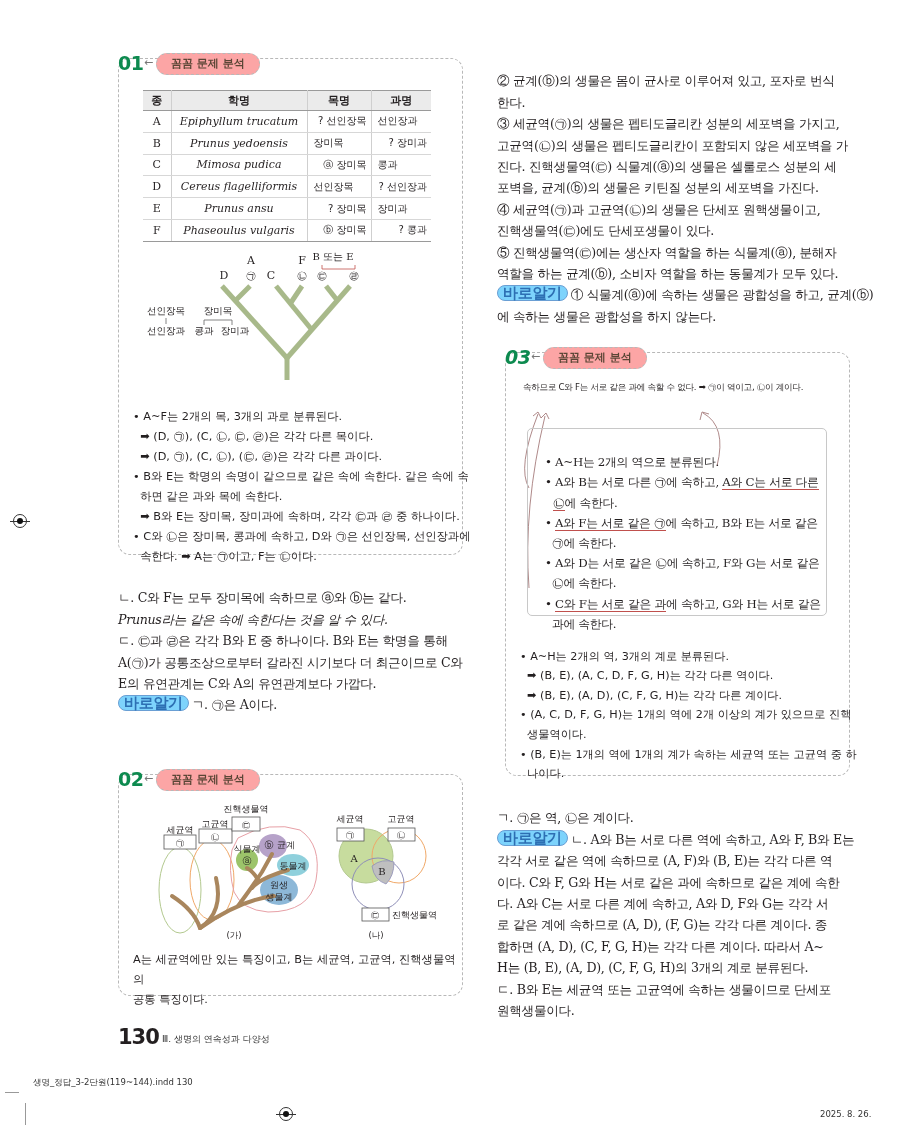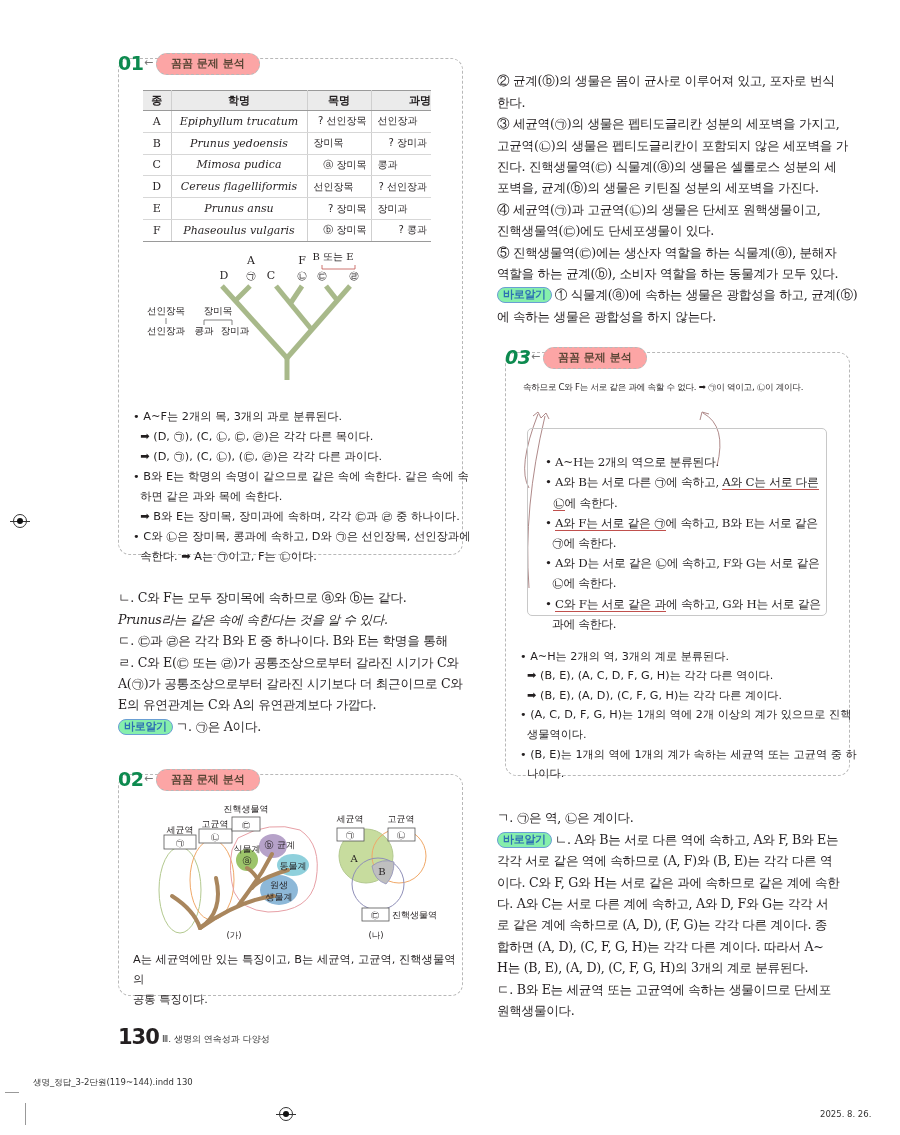--- a/index.html
+++ b/index.html
@@ -9,31 +9,31 @@
 
   
   .qnum { position: absolute; font-family: "DejaVu Sans", sans-serif; font-weight: bold; font-size: 19px; color: #0d8a4f; letter-spacing: -0.5px; }
   .qarrow { position: absolute; font-size: 11px; color: #777; }
   .qtag { position: absolute; height: 22px; padding: 0 14px; border: 1px dashed #b8b8b8; border-radius: 11px; font-size: 11px; font-weight: bold; color: #5b4636; line-height: 20px; background: #fca5a5; }
   .qbox { position: absolute; border: 1px dashed #b8b8b8; border-radius: 12px; }
 
   
   table.tax { position: absolute; left: 143px; top: 90px; width: 288px; border-collapse: collapse; font-size: 11px; }
   table.tax th { background: #ebebeb; font-weight: bold; height: 20px; border-right: 1px solid #cfcfcf; border-bottom: 1px solid #9a9a9a; border-top: 1px solid #9a9a9a; }
-  table.tax th:last-child, table.tax td:last-child { border-right: none; text-align: right; }
+  table.tax th:last-child, table.tax td:last-child { border-right: none; }
   table.tax td { height: 21.8px; border-bottom: 1px solid #d7d7d7; border-right: 1px solid #cfcfcf; text-align: center; font-family: "DejaVu Serif", serif; font-size: 11px; }
   table.tax tr:last-child td { border-bottom: 1px solid #9a9a9a; }
   table.tax td.sci { font-style: italic; }
   table.tax td.ko { font-family: "DejaVu Sans", sans-serif; font-size: 10px; }
   td.r { text-align: right !important; padding-right: 4px; }
   td.l { text-align: left !important; padding-left: 6px; }
 
   .txt { position: absolute; font-size: 11.3px; line-height: 20px; }
   .body { position: absolute; font-family: "DejaVu Serif", serif; font-size: 12.6px; line-height: 21.4px; letter-spacing: -0.3px; color: #231f20; }
-  .pill { display: inline-block; font-family: "DejaVu Sans", sans-serif; font-size: 11px; font-weight: bold; color: #2d6fb3; border: 1px solid #6a9fd4; border-radius: 9px; background: #86efac; padding: 0 5px; line-height: 14px; vertical-align: 1px; margin-right: 3px; }
+  .pill { display: inline-block; font-family: "DejaVu Sans", sans-serif; font-size: 15px; font-weight: bold; color: #2d6fb3; border: 1px solid #6a9fd4; border-radius: 9px; background: #7dd3fc; padding: 0 5px; line-height: 14px; vertical-align: 1px; margin-right: 3px; }
   .ul { border-bottom: 1px solid #c0504d; }
   .innerbox { position: absolute; left: 527px; top: 428px; width: 300px; height: 188px; border: 1px solid #c8c8c8; border-radius: 5px; }
 
   .footer-text { position: absolute; font-size: 8.5px; color: #333; }
   .pgnum { position: absolute; left: 118px; top: 1025px; font-size: 21px; font-weight: bold; color: #231f20; letter-spacing: -1px; }
   .pgchap { position: absolute; left: 162px; top: 1033px; font-size: 9px; color: #333; }
   .reg { position: absolute; width: 14px; height: 14px; border-radius: 50%; border: 1px solid #333; }
   .reg::after { content: ""; position: absolute; left: 3px; top: 3px; width: 6px; height: 6px; border-radius: 50%; background: #111; }
   .reg::before { content: ""; position: absolute; left: -4px; top: 6px; width: 20px; height: 1px; background: #333; }
 </style>
@@ -122,21 +122,21 @@
   <polyline points="74,77 74,72 102,72 102,77" stroke="#666" stroke-width="0.8" fill="none"></polyline>
   <text x="74" y="86" font-size="9.5" text-anchor="middle" fill="#231f20">콩과</text>
   <text x="105" y="86" font-size="9.5" text-anchor="middle" fill="#231f20">장미과</text>
 </svg>
 
 <div class="txt" style="left:133px; top:387px; width:325px; white-space:pre;">
 <div>• A~F는 2개의 목, 3개의 과로 분류된다.</div><div>  ➡ (D, ㉠), (C, ㉡, ㉢, ㉣)은 각각 다른 목이다.</div><div>  ➡ (D, ㉠), (C, ㉡), (㉢, ㉣)은 각각 다른 과이다.</div><div>• B와 E는 학명의 속명이 같으므로 같은 속에 속한다. 같은 속에 속</div><div>  하면 같은 과와 목에 속한다.</div><div>  ➡ B와 E는 장미목, 장미과에 속하며, 각각 ㉢과 ㉣ 중 하나이다.</div><div>• C와 ㉡은 장미목, 콩과에 속하고, D와 ㉠은 선인장목, 선인장과에</div><div>  속한다. ➡ A는 ㉠이고, F는 ㉡이다.</div>
 </div>
 
 <div class="body" style="left:118px; top:566px; width:350px; white-space:pre;">
-<div>ㄴ. C와 F는 모두 장미목에 속하므로 ⓐ와 ⓑ는 같다.</div><div style="font-style:italic;">Prunus라는 같은 속에 속한다는 것을 알 수 있다.</div><div>ㄷ. ㉢과 ㉣은 각각 B와 E 중 하나이다. B와 E는 학명을 통해</div><div>ㄹ. C와 E(㉢ 또는 ㉣)가 공통조상으로부터 갈라진 시기가 C와</div><div>A(㉠)가 공통조상으로부터 갈라진 시기보다 더 최근이므로 C와</div><div>E의 유연관계는 C와 A의 유연관계보다 가깝다.</div><div><span class="pill">바로알기</span><span>ㄱ. ㉠은 A이다.</span></div>
+<div>ㄴ. C와 F는 모두 장미목에 속하므로 ⓐ와 ⓑ는 같다.</div><div style="font-style:italic;">Prunus라는 같은 속에 속한다는 것을 알 수 있다.</div><div>ㄷ. ㉢과 ㉣은 각각 B와 E 중 하나이다. B와 E는 학명을 통해</div><div>A(㉠)가 공통조상으로부터 갈라진 시기보다 더 최근이므로 C와</div><div>E의 유연관계는 C와 A의 유연관계보다 가깝다.</div><div><span class="pill">바로알기</span><span>ㄱ. ㉠은 A이다.</span></div>
 </div>
 
 <div class="qbox" style="left:118px; top:774px; width:345px; height:222px;"></div>
 <div class="qnum" style="left:118px; top:768px;">02</div>
 <div class="qarrow" style="left:144px; top:772px;">←</div>
 <div class="qtag" style="left:156px; top:769px;">꼼꼼 문제 분석</div>
 
 <svg class="abs" style="left:150px; top:800px;" width="180" height="140" viewBox="0 0 180 140">
   <ellipse cx="30" cy="90" rx="21" ry="43" fill="none" stroke="#b3c98f" stroke-width="1"></ellipse>
   <ellipse cx="62" cy="80" rx="22" ry="40" fill="none" stroke="#f0a868" stroke-width="1"></ellipse>

